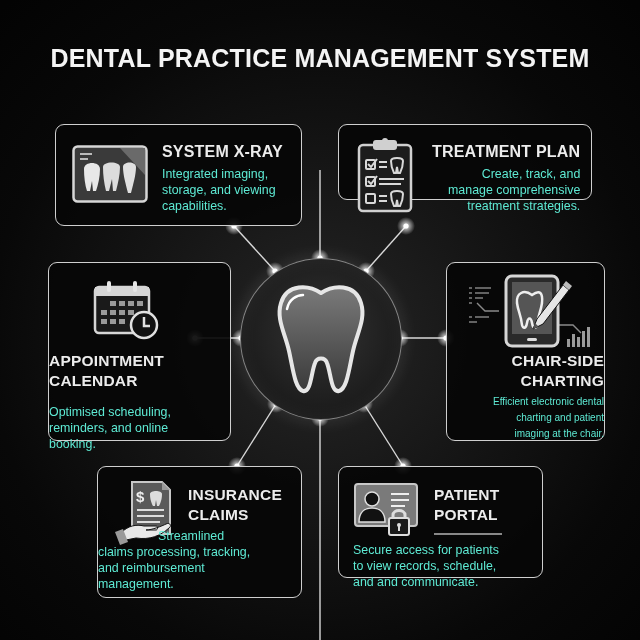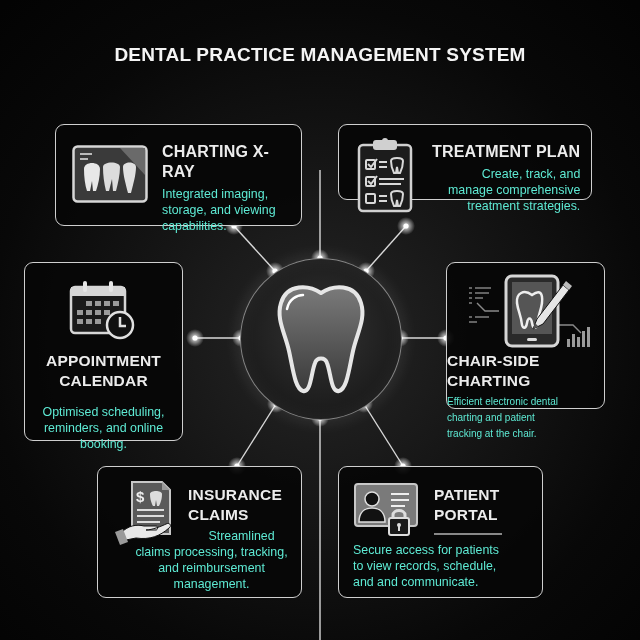--- a/index.html
+++ b/index.html
@@ -1,18 +1,18 @@
 <!DOCTYPE html>
 <html><head>
 <meta charset="utf-8">
 <style>
   html,body{margin:0;padding:0;}
   body{width:640px;height:640px;background:#050505;position:relative;overflow:hidden;font-family:"Liberation Sans","DejaVu Sans",sans-serif;color:#fff;}
   .bg{position:absolute;inset:0;background:radial-gradient(circle at 320px 340px,#262626 0,#151515 180px,#080808 330px,#030303 460px);}
-  .title{position:absolute;left:0;top:44px;width:640px;text-align:center;font-weight:700;font-size:19px;letter-spacing:0.2px;color:#f4f4f4;}
+  .title{position:absolute;left:0;top:44px;width:640px;text-align:center;font-weight:700;font-size:25px;letter-spacing:0.2px;color:#f4f4f4;}
   svg.lines{position:absolute;left:0;top:0;}
   .card{position:absolute;border:1.6px solid #cfcfcf;border-radius:9px;background:rgba(6,6,6,0.92);box-sizing:border-box;}
   .card .h{font-weight:700;color:#ececec;font-size:15.5px;line-height:20px;letter-spacing:0.2px;}
   .card .d{color:#5eead4;font-size:12.4px;line-height:16px;}
   .icon{position:absolute;}
   .hub{position:absolute;left:240px;top:258px;width:160px;height:160px;border-radius:50%;border:1.5px solid rgba(220,220,220,0.55);background:radial-gradient(circle at 50% 45%,#333 0,#1e1e1e 60%,#121212 100%);box-shadow:0 0 18px rgba(255,255,255,0.12),inset 0 0 20px rgba(255,255,255,0.06);}
 </style>
 </head>
 <body>
 
@@ -89,21 +89,21 @@
       <rect x="1.5" y="1.5" width="73" height="55" rx="4" fill="#3a3a3a" stroke="#d6d6d6" stroke-width="2.5"></rect>
       <path d="M48 3 L73 3 L73 30 Z" fill="#6a6a6a"></path>
       <rect x="8" y="8" width="12" height="2" fill="#bbb"></rect>
         <rect x="8" y="13" width="8" height="2" fill="#bbb"></rect>
       <path d="M12 24 C12 16,28 16,28 24 C28 32,26 40,24 46 L21 46 L20 36 L18 46 L15 46 C13 40,12 32,12 24 Z" fill="#e8e8e8"></path>
       <path d="M31 22 C31 16,48 16,48 22 C48 30,46 38,44 46 L41 46 L40 34 L37 46 L34 46 C32 38,31 30,31 22 Z" fill="#dcdcdc"></path>
       <path d="M51 22 C51 16,64 16,64 22 C64 30,61 40,59 48 L56 48 C54 40,51 30,51 22 Z" fill="#e0e0e0"></path>
     </svg>
   </div>
   <div style="position:absolute;left:106px;top:17px;">
-    <div class="h" style="font-size:16px;">CHARTING X-RAY</div>
+    <div class="h" style="font-size:16px;">SYSTEM X-RAY</div>
     <div class="d" style="margin-top:4px;">
       <div>Integrated imaging,</div>
       <div>storage, and viewing</div>
       <div>capabilities.</div>
     </div>
   </div>
 </div>
 
 <div class="card" style="left:338px;top:124px;width:254px;height:76px;">
   <div class="icon" style="left:18px;top:12px;">
@@ -131,21 +131,21 @@
   <div style="position:absolute;left:93px;top:17px;">
     <div class="h" style="font-size:16px;">TREATMENT PLAN</div>
     <div class="d" style="margin-top:4px;text-align:right;">
       <div>Create, track, and</div>
       <div>manage comprehensive</div>
       <div>treatment strategies.</div>
     </div>
   </div>
 </div>
 
-<div class="card" style="left:24px;top:262px;width:159px;height:179px;text-align:center;">
+<div class="card" style="left:48px;top:262px;width:183px;height:179px;text-align:left;">
   <div class="icon" style="left:44px;top:17px;">
     <svg width="70" height="60" viewBox="0 0 70 60">
       <rect x="2" y="7" width="54" height="46" rx="4" fill="#1a1a1a" stroke="#d6d6d6" stroke-width="2.5"></rect>
       <rect x="2" y="7" width="54" height="9" fill="#d6d6d6"></rect>
       <rect x="14" y="1" width="4" height="11" rx="2" fill="#e6e6e6"></rect>
         <rect x="40" y="1" width="4" height="11" rx="2" fill="#e6e6e6"></rect>
       <g fill="#9a9a9a">
         <rect x="17" y="21" width="6" height="5"></rect>
           <rect x="26" y="21" width="6" height="5"></rect>
           <rect x="35" y="21" width="6" height="5"></rect>
@@ -168,21 +168,21 @@
       <div>CALENDAR</div>
     </div>
     <div class="d" style="margin-top:13px;">
       <div>Optimised scheduling,</div>
       <div>reminders, and online</div>
       <div>booking.</div>
     </div>
   </div>
 </div>
 
-<div class="card" style="left:446px;top:262px;width:159px;height:147px;text-align:left;">
+<div class="card" style="left:446px;top:262px;width:159px;height:179px;text-align:right;">
   <div class="icon" style="left:16px;top:10px;">
     <svg width="130" height="76" viewBox="0 0 130 76">
       <g stroke="#8a8a8a" stroke-width="1.4" fill="none">
         <line x1="6" y1="15" x2="9" y2="15"></line>
           <line x1="12" y1="15" x2="28" y2="15"></line>
         <line x1="6" y1="20" x2="9" y2="20"></line>
           <line x1="12" y1="20" x2="26" y2="20"></line>
         <line x1="6" y1="25" x2="9" y2="25"></line>
           <line x1="12" y1="25" x2="20" y2="25"></line>
         <line x1="6" y1="30" x2="9" y2="30"></line>
@@ -209,21 +209,21 @@
     </svg>
   </div>
   <div style="position:absolute;left:0;top:88px;width:100%;">
     <div class="h">
       <div>CHAIR-SIDE</div>
       <div>CHARTING</div>
     </div>
     <div class="d" style="margin-top:3px;font-size:10px;">
       <div>Efficient electronic dental</div>
       <div>charting and patient</div>
-      <div>tracking at the chair.</div>
+      <div>imaging at the chair.</div>
     </div>
   </div>
 </div>
 
 <div class="card" style="left:97px;top:466px;width:205px;height:132px;">
   <div class="icon" style="left:14px;top:13px;">
     <svg width="64" height="66" viewBox="0 0 64 66">
       <path d="M20 2 L50 2 L58 10 L58 54 L20 54 Z" fill="#5a5a5a" stroke="#c8c8c8" stroke-width="2"></path>
       <path d="M50 2 L50 10 L58 10" fill="#9a9a9a"></path>
       <text x="24" y="22" font-family="Liberation Sans, sans-serif" font-size="15" font-weight="700" fill="#eee">$</text>
@@ -236,29 +236,29 @@
       <path d="M10 52 C16 46,24 44,32 46 L44 46 C46 46,46 50,44 50 L34 50 C40 50,50 46,54 44 C58 42,60 46,57 48 C48 56,38 60,24 58 L14 60 Z" fill="#e8e8e8" stroke="#111" stroke-width="1"></path>
       <path d="M3 52 L11 49 L16 62 L8 65 Z" fill="#9a9a9a"></path>
     </svg>
   </div>
   <div style="position:absolute;left:90px;top:18px;">
     <div class="h">
       <div>INSURANCE</div>
       <div>CLAIMS</div>
     </div>
   </div>
-  <div class="d" style="position:absolute;left:12px;top:61px;width:100%;text-align:center;">
+  <div class="d" style="position:absolute;left:0;top:61px;width:100%;">
     <div style="padding-left:60px;">Streamlined</div>
     <div>claims processing, tracking,</div>
     <div>and reimbursement</div>
     <div>management.</div>
   </div>
 </div>
 
-<div class="card" style="left:338px;top:466px;width:205px;height:132px;">
+<div class="card" style="left:338px;top:466px;width:205px;height:112px;">
   <div class="icon" style="left:14px;top:15px;">
     <svg width="70" height="58" viewBox="0 0 70 58">
       <rect x="2" y="2" width="62" height="42" rx="3" fill="#7a7a7a" stroke="#c8c8c8" stroke-width="2"></rect>
       <circle cx="19" cy="17" r="7" fill="#111" stroke="#ddd" stroke-width="1.5"></circle>
       <path d="M6 40 C6 30,12 26,19 26 C26 26,32 30,32 40 Z" fill="#111" stroke="#ddd" stroke-width="1.5"></path>
       <g stroke="#eee" stroke-width="2">
           <line x1="38" y1="12" x2="56" y2="12"></line>
           <line x1="38" y1="18" x2="56" y2="18"></line>
           <line x1="38" y1="24" x2="52" y2="24"></line>
         </g>

